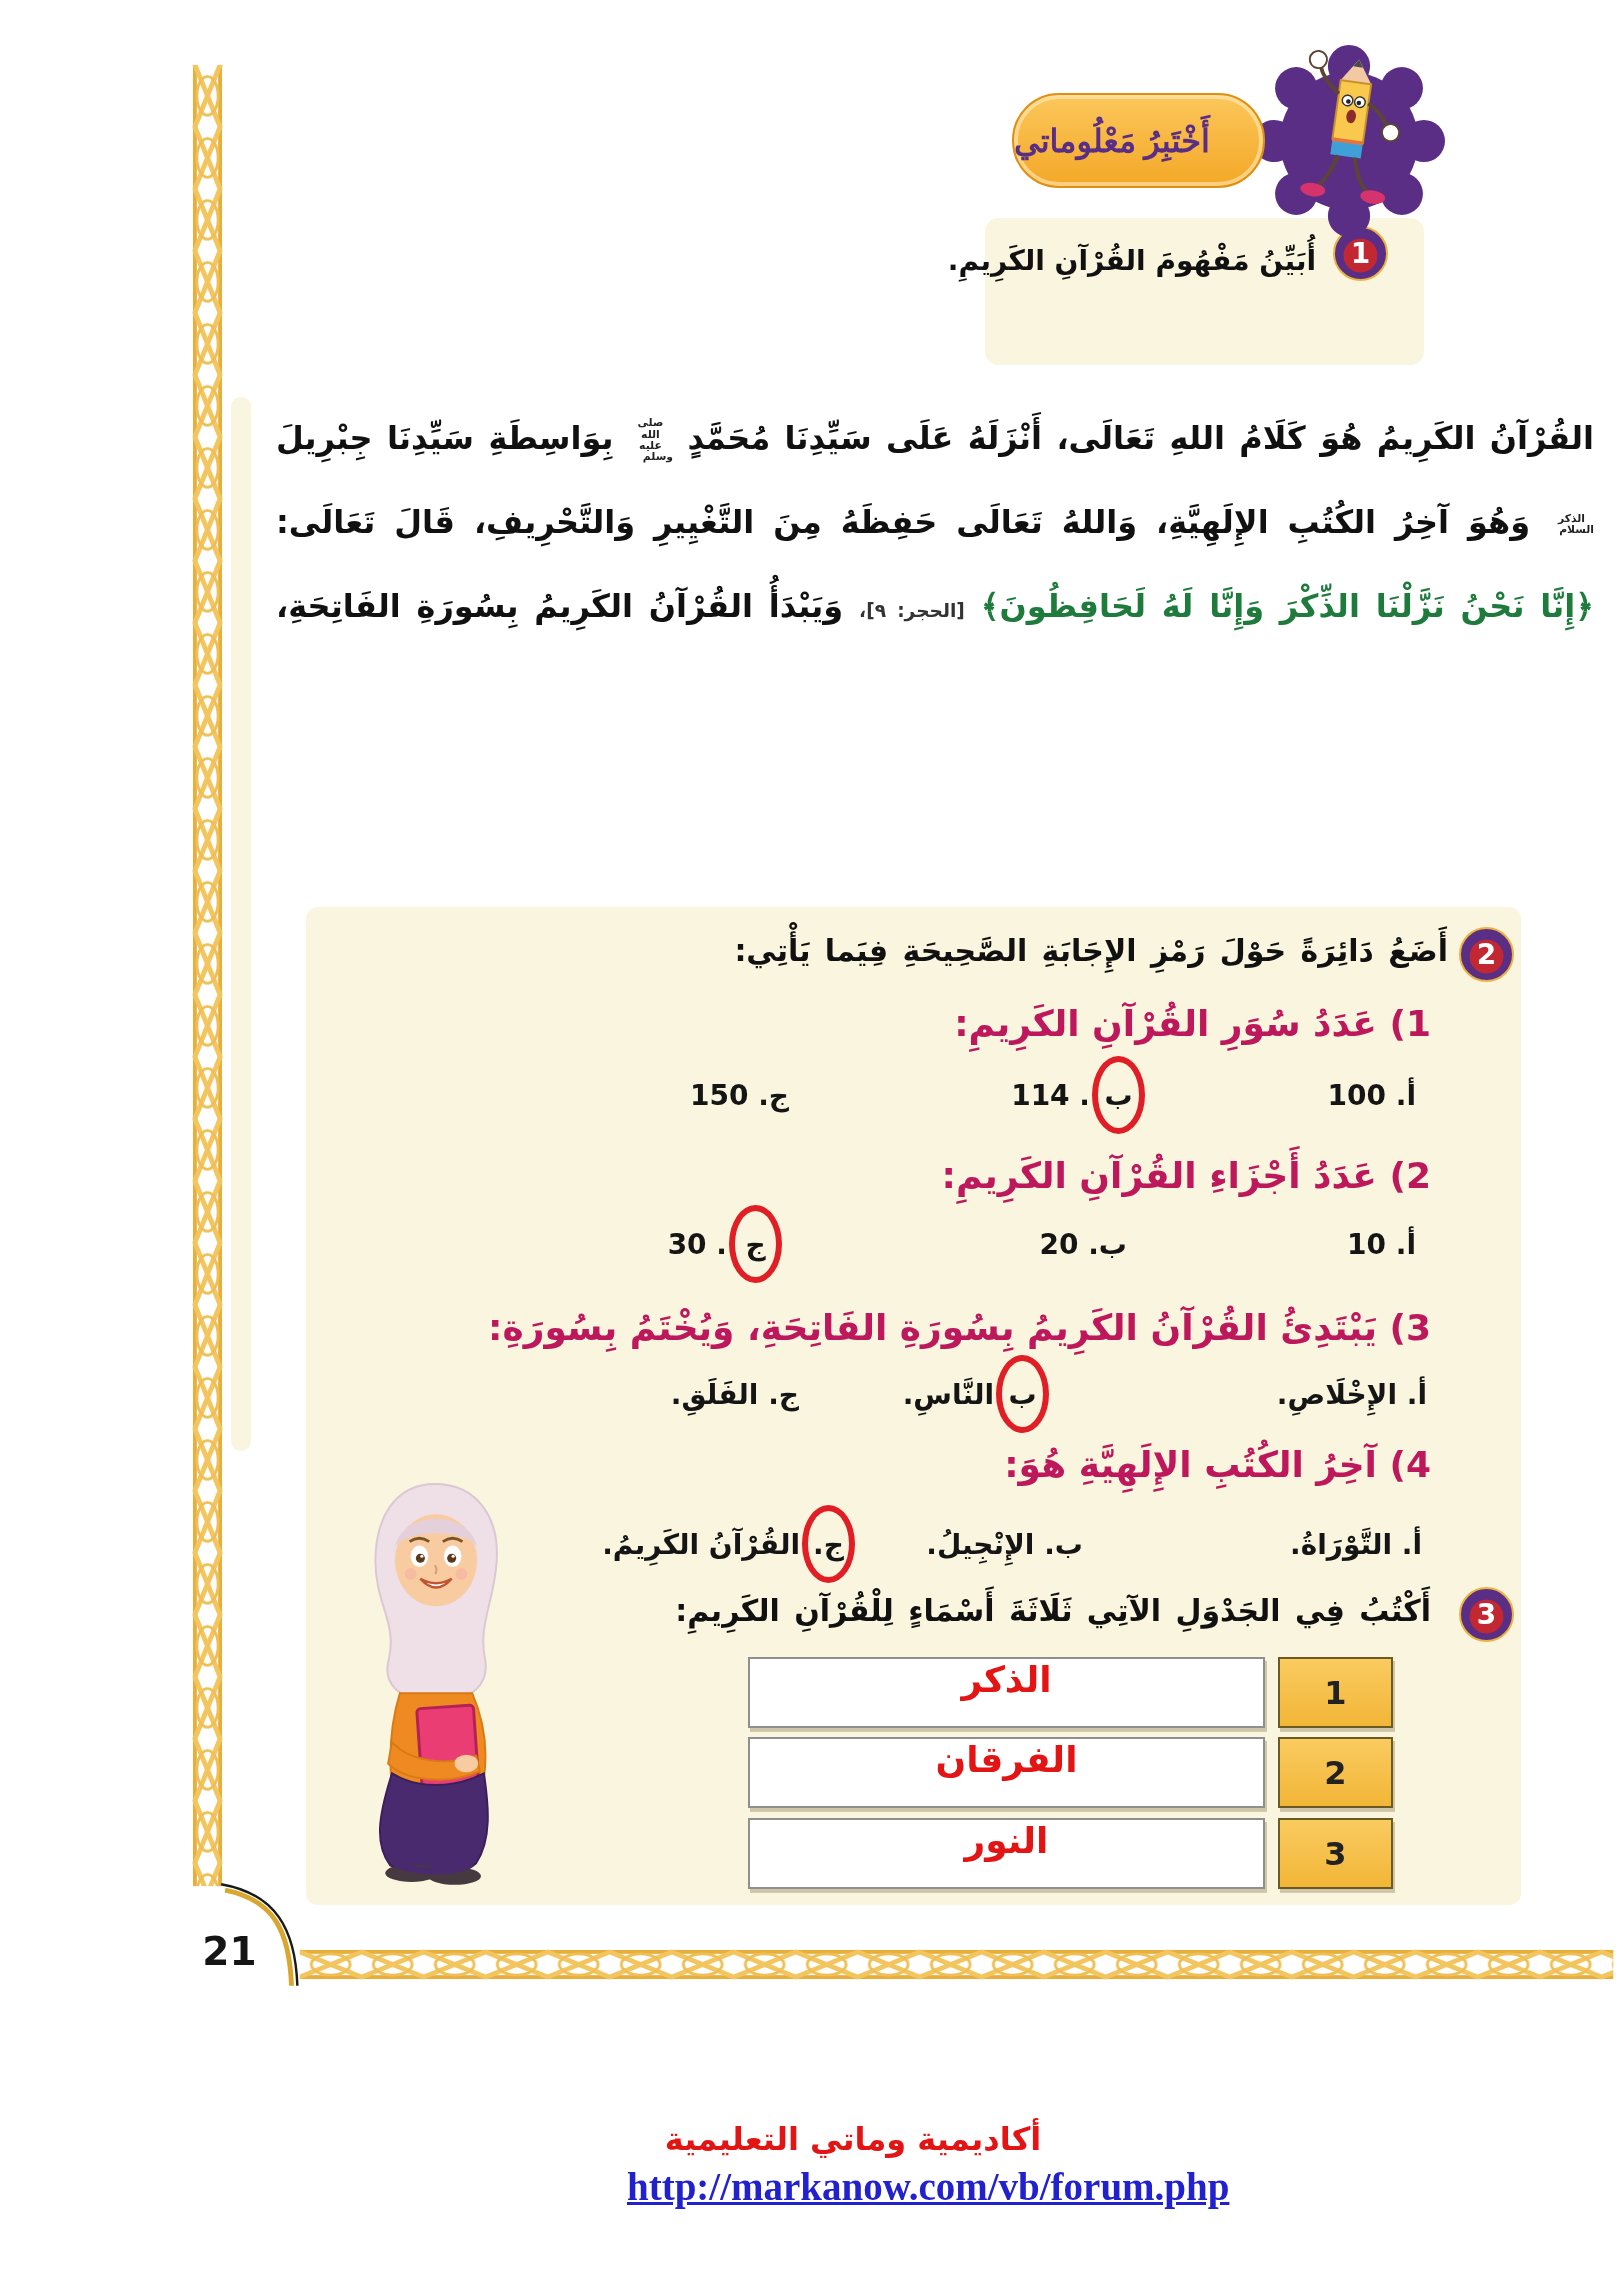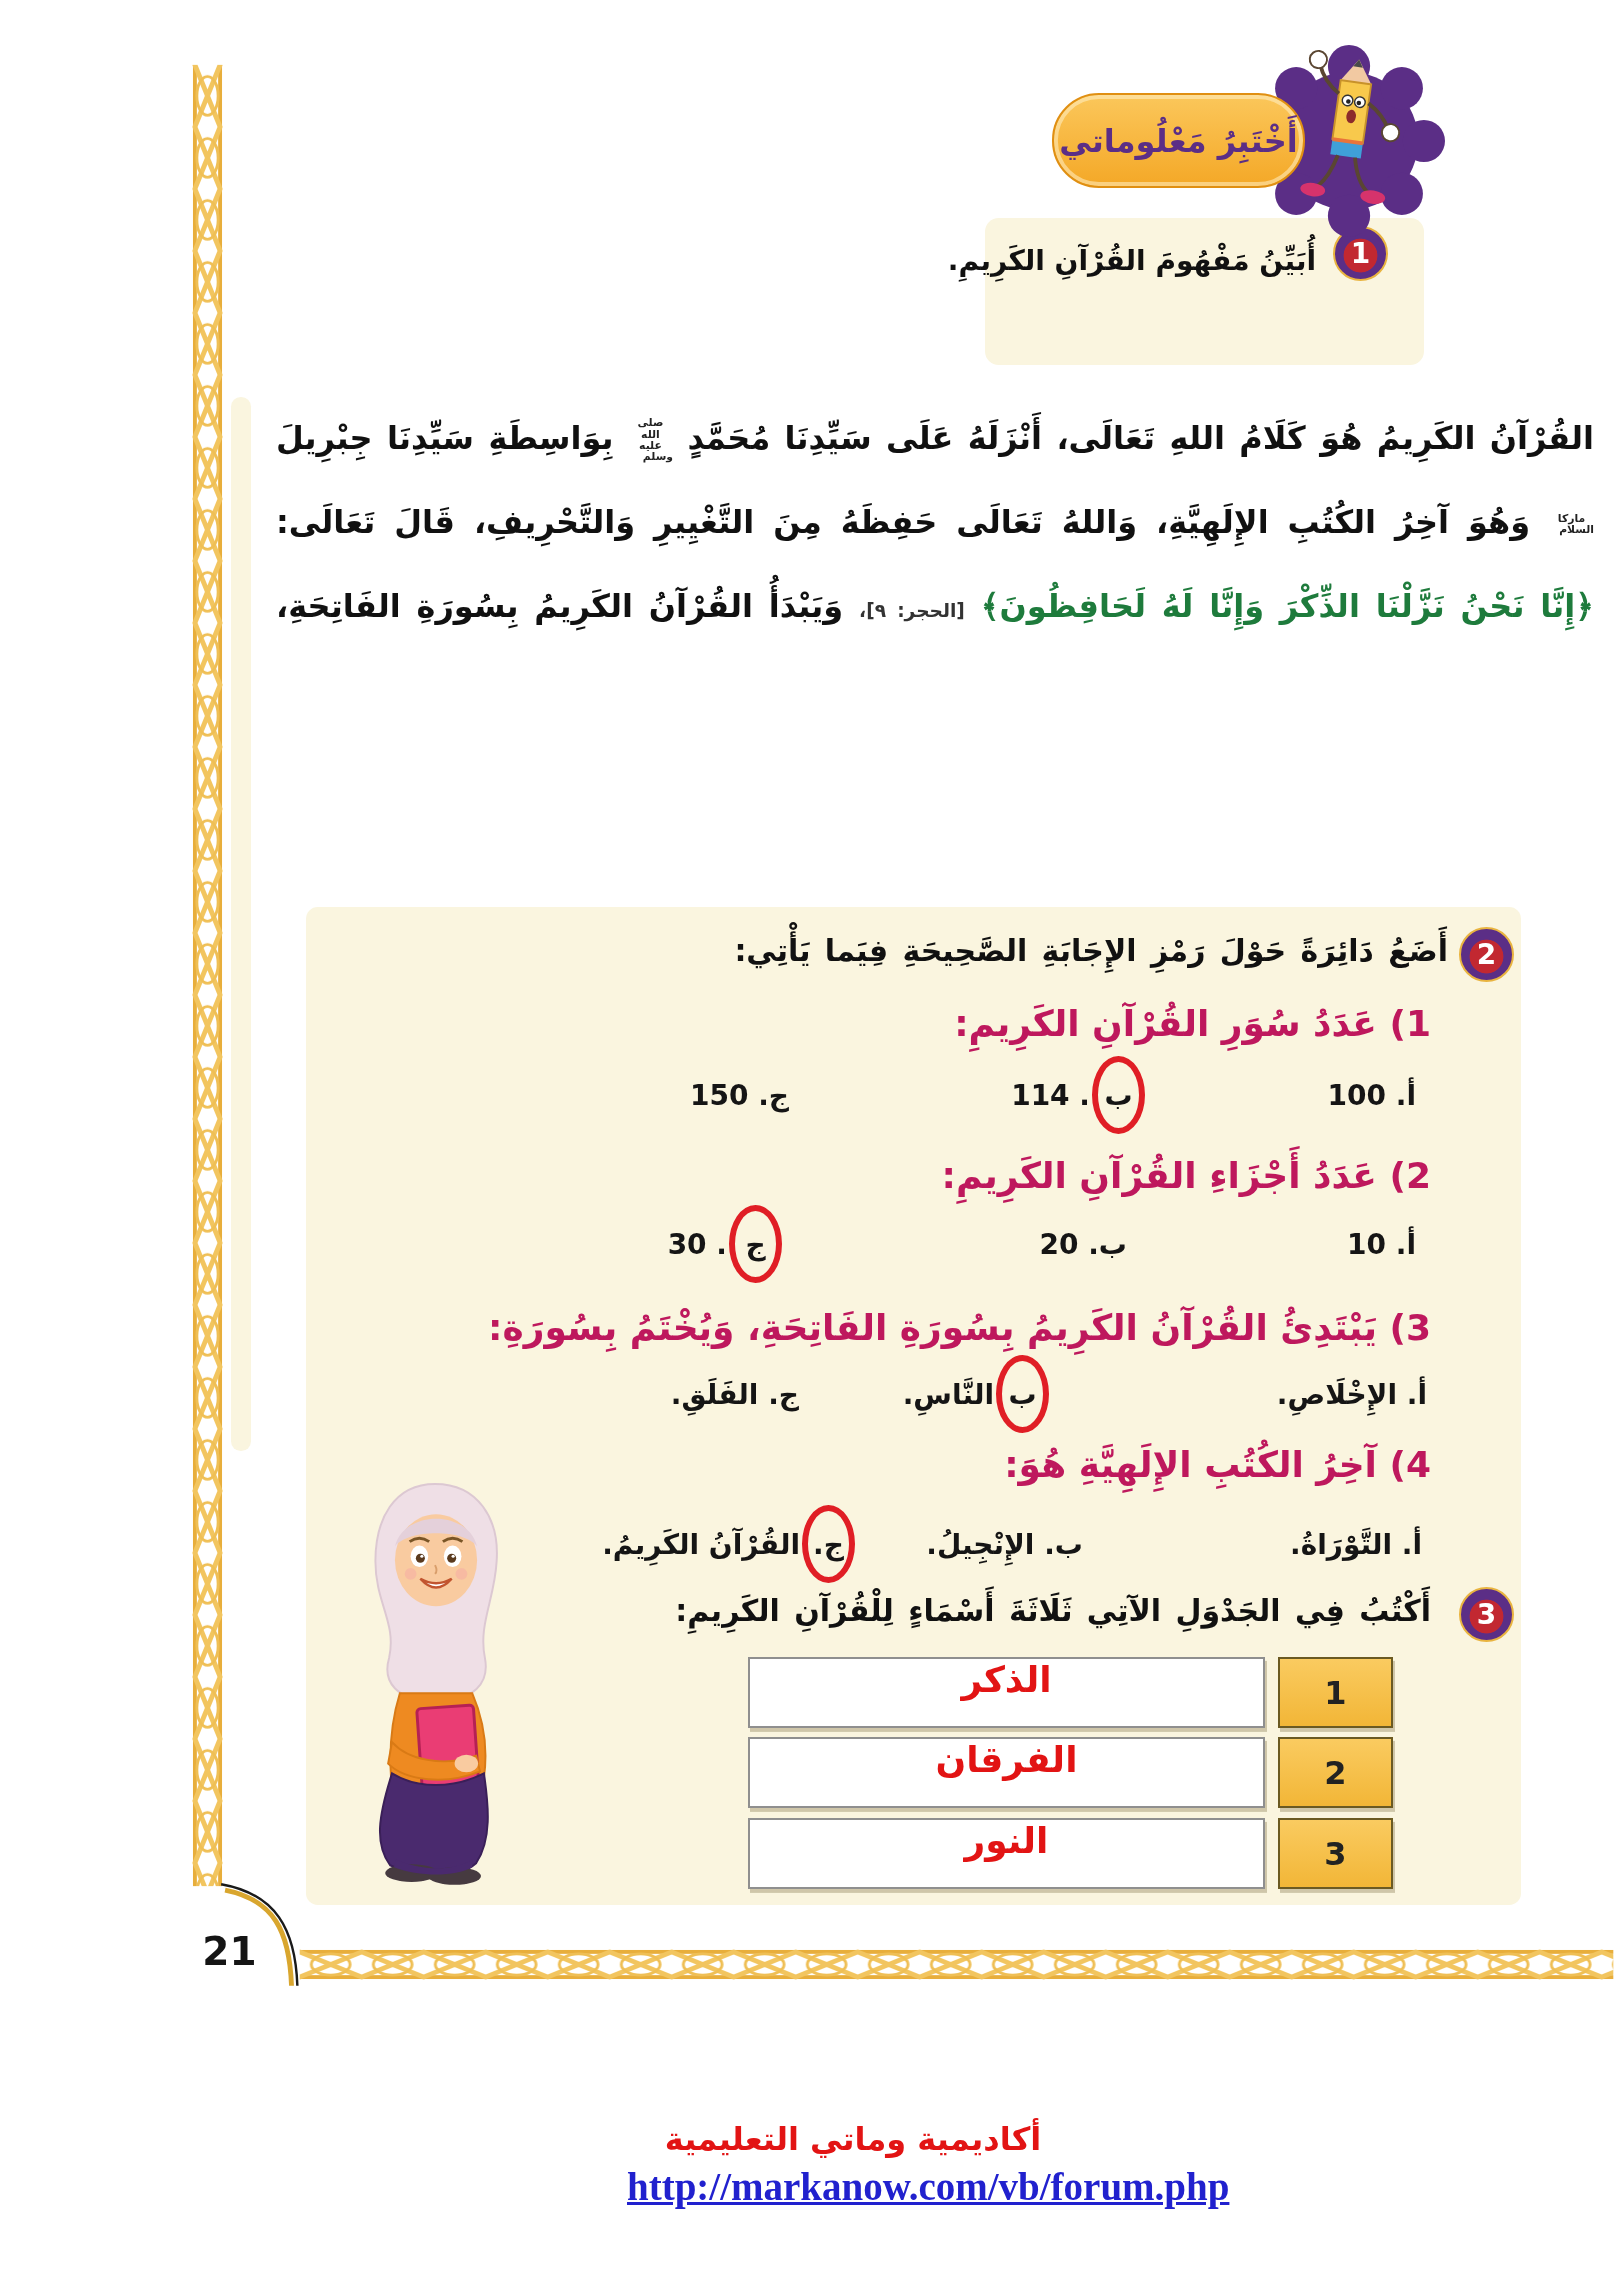--- a/index.html
+++ b/index.html
@@ -22,25 +22,25 @@
   .left-border{position:absolute;left:192px;top:54px;width:31px;height:1843px;}
   .bottom-border{position:absolute;left:292px;top:1949px;width:1329px;height:31px;}
   .corner-arc{position:absolute;left:186px;top:1880px;width:127px;height:108px;}
   .page-number{
     position:absolute;left:194px;top:1929px;width:71px;text-align:center;
     font-size:39px;font-weight:bold;color:#151515;
   }
   
   .badge-blob{position:absolute;left:1253px;top:45px;width:192px;height:192px;z-index:2;}
   .header-pill{
-    position:absolute;left:1052px;top:93px;width:249px;height:91px;z-index:3;
+    position:absolute;left:1012px;top:93px;width:249px;height:91px;z-index:3;
     background:linear-gradient(#FBC75B,#F4A827);
     border:2.9px solid #E08F12;border-radius:47px;
     box-shadow:inset 0 0 0 3.9px rgba(255,240,200,.55);
-    display:flex;align-items:center;justify-content:center;
+    display:flex;align-items:center;justify-content:flex-start;font-family:Liberation Serif, serif;
   }
   .header-pill span{
     font-size:32px;font-weight:bold;color:var(--accent-purple);direction:rtl;white-space:nowrap;
   }
   
   .q1-box{
     position:absolute;left:985px;top:218px;width:439px;height:147px;
     background:var(--cream);border-radius:13.7px;z-index:1;
   }
   .left-strip{
@@ -203,21 +203,21 @@
 
   <div class="q1-box">
     <div class="num-badge" style="left:348px;top:7.8px;">1</div>
     <div class="q1-text">أُبَيِّنُ مَفْهُومَ القُرْآنِ الكَرِيمِ.</div>
   </div>
 
   <div class="left-strip"></div>
 
   <div class="paragraph">
     <div class="pline"><span>القُرْآنُ الكَرِيمُ هُوَ كَلَامُ اللهِ تَعَالَى، أَنْزَلَهُ عَلَى سَيِّدِنَا مُحَمَّدٍ</span> <span class="calli">صلى الله عليه وسلم</span> <span>بِوَاسِطَةِ سَيِّدِنَا جِبْرِيلَ</span></div>
-    <div class="pline"><span class="calli">ماركا السلام</span> <span>وَهُوَ آخِرُ الكُتُبِ الإِلَهِيَّةِ، وَاللهُ تَعَالَى حَفِظَهُ مِنَ التَّغْيِيرِ وَالتَّحْرِيفِ، قَالَ تَعَالَى:</span></div>
+    <div class="pline"><span class="calli">الذكر السلام</span> <span>وَهُوَ آخِرُ الكُتُبِ الإِلَهِيَّةِ، وَاللهُ تَعَالَى حَفِظَهُ مِنَ التَّغْيِيرِ وَالتَّحْرِيفِ، قَالَ تَعَالَى:</span></div>
     <div class="pline"><span class="verse">﴿إِنَّا نَحْنُ نَزَّلْنَا الذِّكْرَ وَإِنَّا لَهُ لَحَافِظُونَ﴾</span> <span class="verse-ref">[الحجر: ٩]،</span> <span>وَيَبْدَأُ القُرْآنُ الكَرِيمُ بِسُورَةِ الفَاتِحَةِ،</span></div>
   </div>
 
   <div class="q2-box">
     <div class="num-badge" style="left:1153px;top:19.6px;">2</div>
     <div class="q2-title">أَضَعُ دَائِرَةً حَوْلَ رَمْزِ الإِجَابَةِ الصَّحِيحَةِ فِيَما يَأْتِي:</div>
 
     <div class="qprompt" style="top:96px;">1) عَدَدُ سُوَرِ القُرْآنِ الكَرِيمِ:</div>
     <div class="opt" style="left:983px;top:147px;width:127px;">أ. 100</div>
     <div class="opt" style="left:674px;top:147px;width:167px;">

